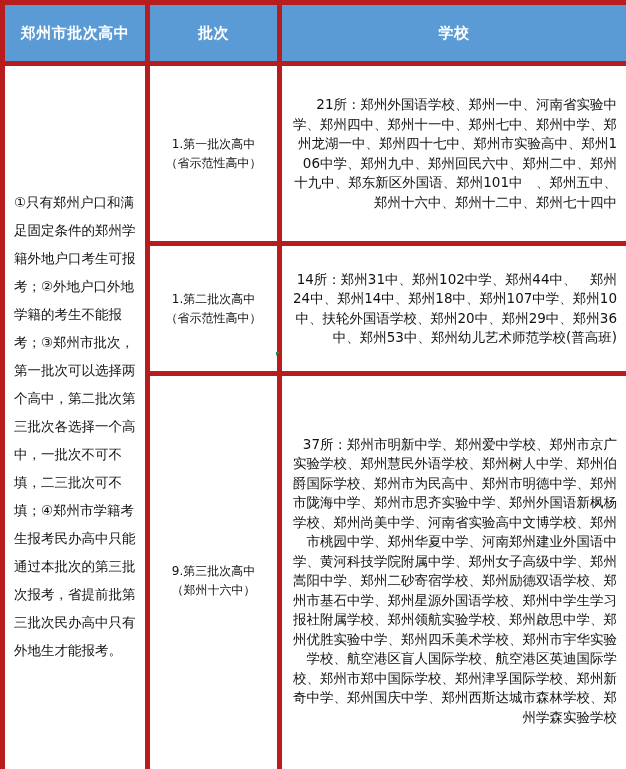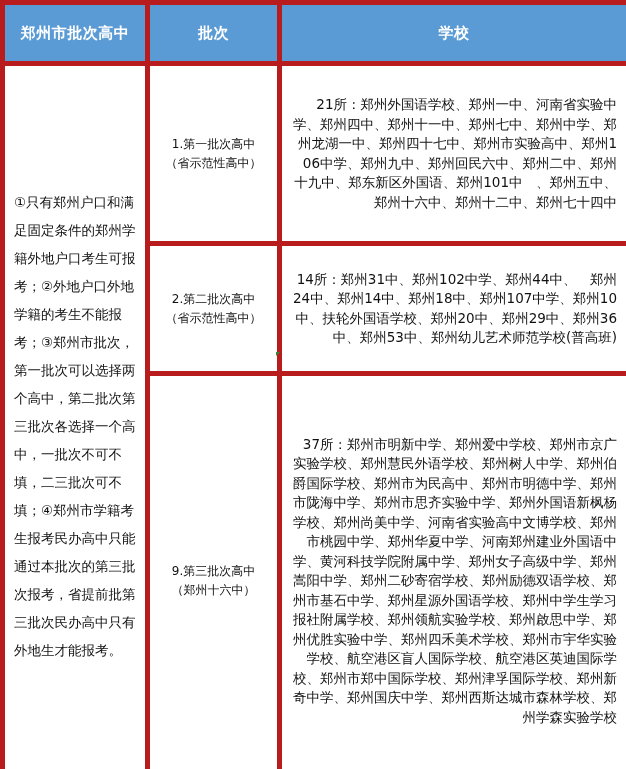--- a/index.html
+++ b/index.html
@@ -91,21 +91,21 @@
     <tr class="row1">
       <td class="note" rowspan="3">①只有郑州户口和满足固定条件的郑州学籍外地户口考生可报考；②外地户口外地学籍的考生不能报考；③郑州市批次，第一批次可以选择两个高中，第二批次第三批次各选择一个高中，一批次不可不填，二三批次可不填；④郑州市学籍考生报考民办高中只能通过本批次的第三批次报考，省提前批第三批次民办高中只有外地生才能报考。</td>
       <td class="batch">
         <span class="batch-line">1.第一批次高中</span>
         <span class="batch-line">（省示范性高中）</span>
       </td>
       <td class="schools">21所：郑州外国语学校、郑州一中、河南省实验中学、郑州四中、郑州十一中、郑州七中、郑州中学、郑州龙湖一中、郑州四十七中、郑州市实验高中、郑州106中学、郑州九中、郑州回民六中、郑州二中、郑州十九中、郑东新区外国语、郑州101中　、郑州五中、郑州十六中、郑州十二中、郑州七十四中</td>
     </tr>
     <tr class="row2">
       <td class="batch">
-        <span class="batch-line">2.第二批次高中</span>
+        <span class="batch-line">1.第二批次高中</span>
         <span class="batch-line">（省示范性高中）</span>
       </td>
       <td class="schools">14所：郑州31中、郑州102中学、郑州44中、　郑州24中、郑州14中、郑州18中、郑州107中学、郑州10中、扶轮外国语学校、郑州20中、郑州29中、郑州36中、郑州53中、郑州幼儿艺术师范学校(普高班)</td>
     </tr>
     <tr class="row3">
       <td class="batch">
         <span class="batch-line">9.第三批次高中</span>
         <span class="batch-line">（郑州十六中）</span>
       </td>
       <td class="schools"> 37所：郑州市明新中学、郑州爱中学校、郑州市京广实验学校、郑州慧民外语学校、郑州树人中学、郑州伯爵国际学校、郑州市为民高中、郑州市明德中学、郑州市陇海中学、郑州市思齐实验中学、郑州外国语新枫杨学校、郑州尚美中学、河南省实验高中文博学校、郑州市桃园中学、郑州华夏中学、河南郑州建业外国语中学、黄河科技学院附属中学、郑州女子高级中学、郑州嵩阳中学、郑州二砂寄宿学校、郑州励德双语学校、郑州市基石中学、郑州星源外国语学校、郑州中学生学习报社附属学校、郑州领航实验学校、郑州啟思中学、郑州优胜实验中学、郑州四禾美术学校、郑州市宇华实验学校、航空港区盲人国际学校、航空港区英迪国际学校、郑州市郑中国际学校、郑州津孚国际学校、郑州新奇中学、郑州国庆中学、郑州西斯达城市森林学校、郑州学森实验学校</td>

